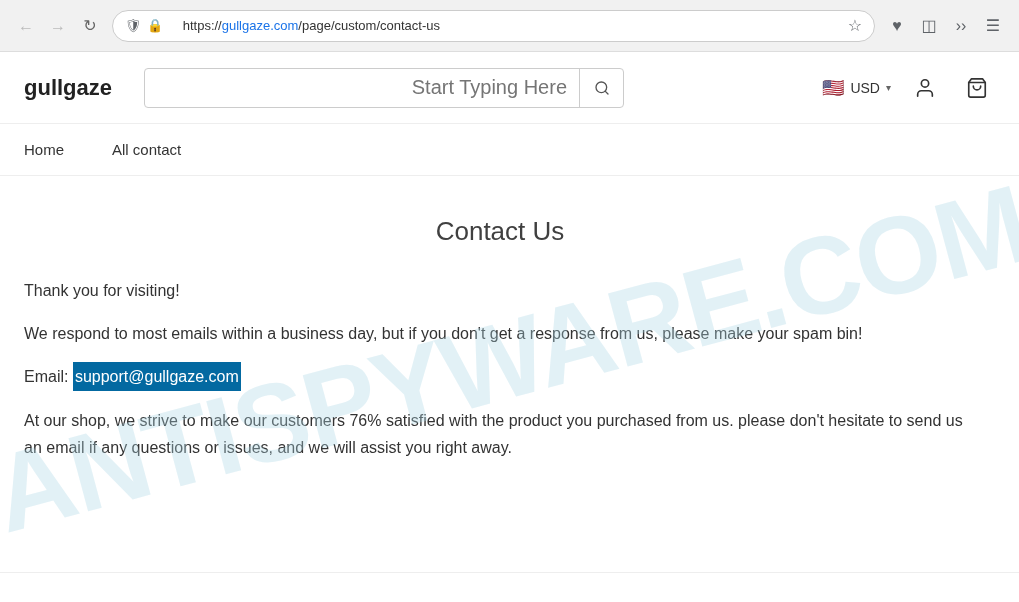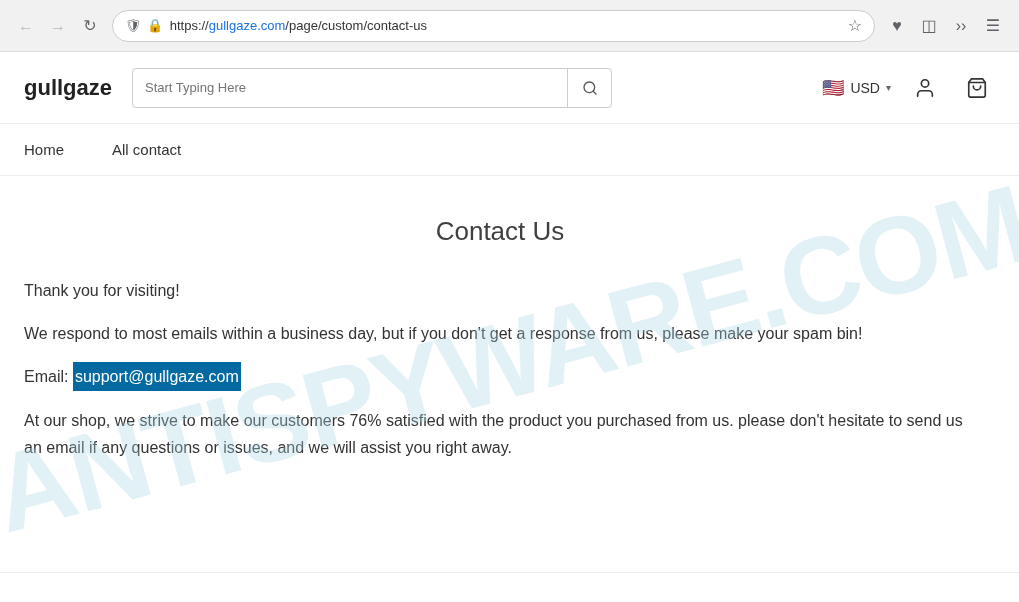--- a/index.html
+++ b/index.html
@@ -30,40 +30,40 @@
       align-items: center;
       background: #fff;
       border: 1px solid #ccc;
       border-radius: 20px;
       padding: 0 12px;
       height: 32px;
       gap: 6px;
     }
     .shield-icon-addr { color: #5f6368; font-size: 13px; }
     .lock-icon-addr { color: #5f6368; font-size: 13px; }
-    .address-text { flex: 1; font-size: 13px; color: #333; }
+    .address-text { flex: 1; font-size: 13px; color: #333; margin-left: 13px; }
     .address-text strong { font-weight: normal; color: #1a73e8; }
 
     .browser-actions { display: flex; gap: 4px; align-items: center; }
     .action-btn {
       width: 28px; height: 28px; border-radius: 50%;
       background: none; border: none; cursor: pointer;
       display: flex; align-items: center; justify-content: center;
       color: #5f6368; font-size: 16px;
     }
 
     
     .site-header {
       display: flex;
       align-items: center;
       padding: 4px 24px;
       height: 72px;
       border-bottom: 1px solid #eee;
       background: #fff;
-      gap: 20px;
+      gap: 32px;
     }
     .site-logo {
       font-size: 22px;
       font-weight: bold;
       color: #222;
       text-decoration: none;
       white-space: nowrap;
     }
     .search-bar {
       flex: 1;
@@ -73,22 +73,23 @@
       border: 1px solid #ccc;
       border-radius: 4px;
       overflow: hidden;
       height: 40px;
     }
     .search-input {
       flex: 1;
       border: none;
       outline: none;
       padding: 0 12px;
-      font-size: 13px;
+      font-size: 20px;
       color: #0f172a;
+      text-align: right;
     }
     .search-btn {
       width: 44px;
       height: 40px;
       background: none;
       border: none;
       border-left: 1px solid #ccc;
       cursor: pointer;
       display: flex;
       align-items: center;

